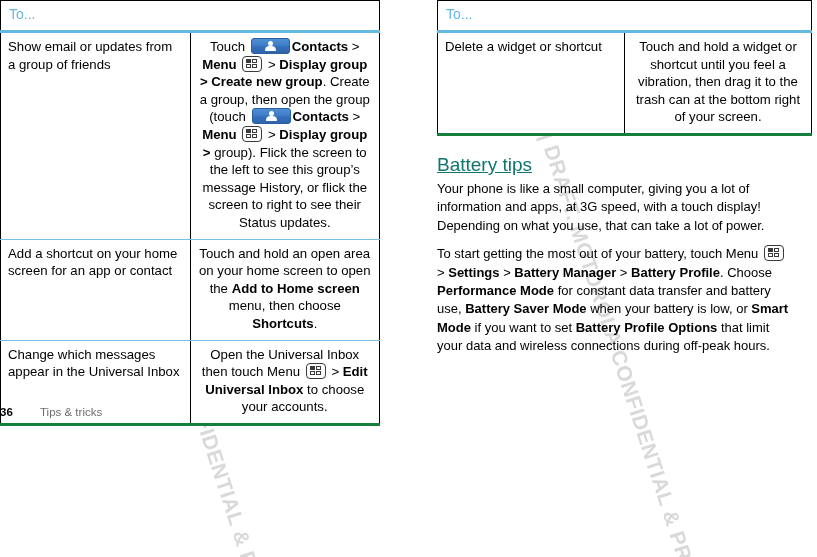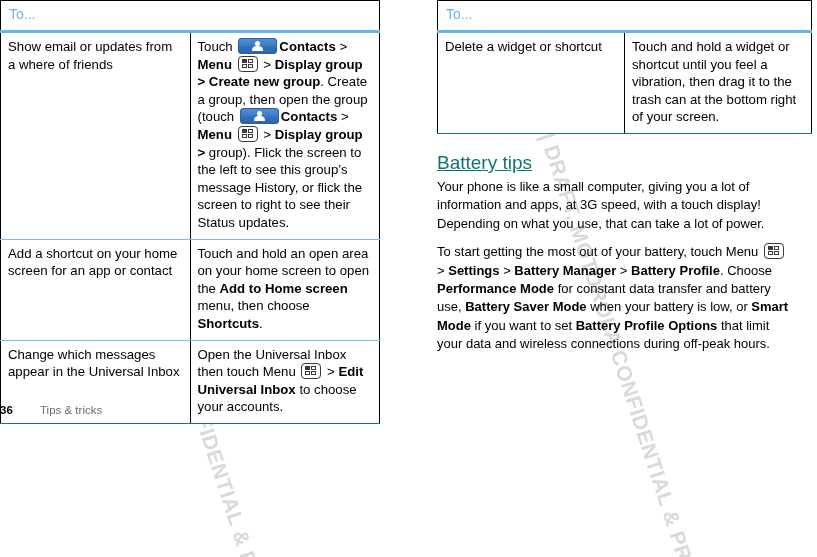--- a/index.html
+++ b/index.html
@@ -95,24 +95,24 @@
     border-bottom: 3px solid #64b9e4;
     height: 18px;
   }
   table.howto tbody tr td {
     border-left: 1px solid #000;
     border-right: 1px solid #000;
     border-top: none;
     border-bottom: 1px solid #73c1e8;
   }
   table.howto tbody tr:last-child td {
-    border-bottom: 1px solid #15803d;
+    border-bottom: 3px solid #15803d;
   }
   .c-task { width: 131px; }
-  .c-step { width: auto; }
+  .c-step { width: auto; text-align: center; }
   .col-left  .c-task { width: 128px; }
   .col-right .c-task { width: 128px; }
 
   b, strong { font-weight: bold; }
 
   
   .ic {
     display: inline-block;
     vertical-align: -3px;
   }
@@ -206,21 +206,21 @@
 
   <div class="col col-left">
     <table class="howto">
       <thead>
         <tr>
           <th colspan="2">To...</th>
         </tr>
       </thead>
       <tbody>
         <tr>
-          <td class="c-task">Show email or updates from a where of friends</td>
+          <td class="c-task">Show email or updates from a group of friends</td>
           <td class="c-step">Touch <span class="ic ic-contacts"></span><b>Contacts</b> &gt; <b>Menu</b> <span class="ic ic-menu"><i class="a"></i><i class="b"></i><i class="c"></i><i class="d"></i></span> &gt; <b>Display group &gt; Create new group</b>.  Create a group, then open the group (touch <span class="ic ic-contacts"></span><b>Contacts</b> &gt; <b>Menu</b> <span class="ic ic-menu"><i class="a"></i><i class="b"></i><i class="c"></i><i class="d"></i></span> &gt; <b>Display group &gt;</b> group). Flick the screen to the left to see this group’s message History, or flick the screen to right to see their Status updates.</td>
         </tr>
         <tr>
           <td class="c-task">Add a shortcut on your home screen for an app or contact</td>
           <td class="c-step">Touch and hold an open area on your home screen to open the <b>Add to Home screen</b> menu, then choose <b>Shortcuts</b>.</td>
         </tr>
         <tr>
           <td class="c-task">Change which messages appear in the Universal Inbox</td>
           <td class="c-step">Open the Universal Inbox then touch Menu <span class="ic ic-menu"><i class="a"></i><i class="b"></i><i class="c"></i><i class="d"></i></span> &gt; <b>Edit Universal Inbox</b> to choose your accounts.</td>
         </tr>

